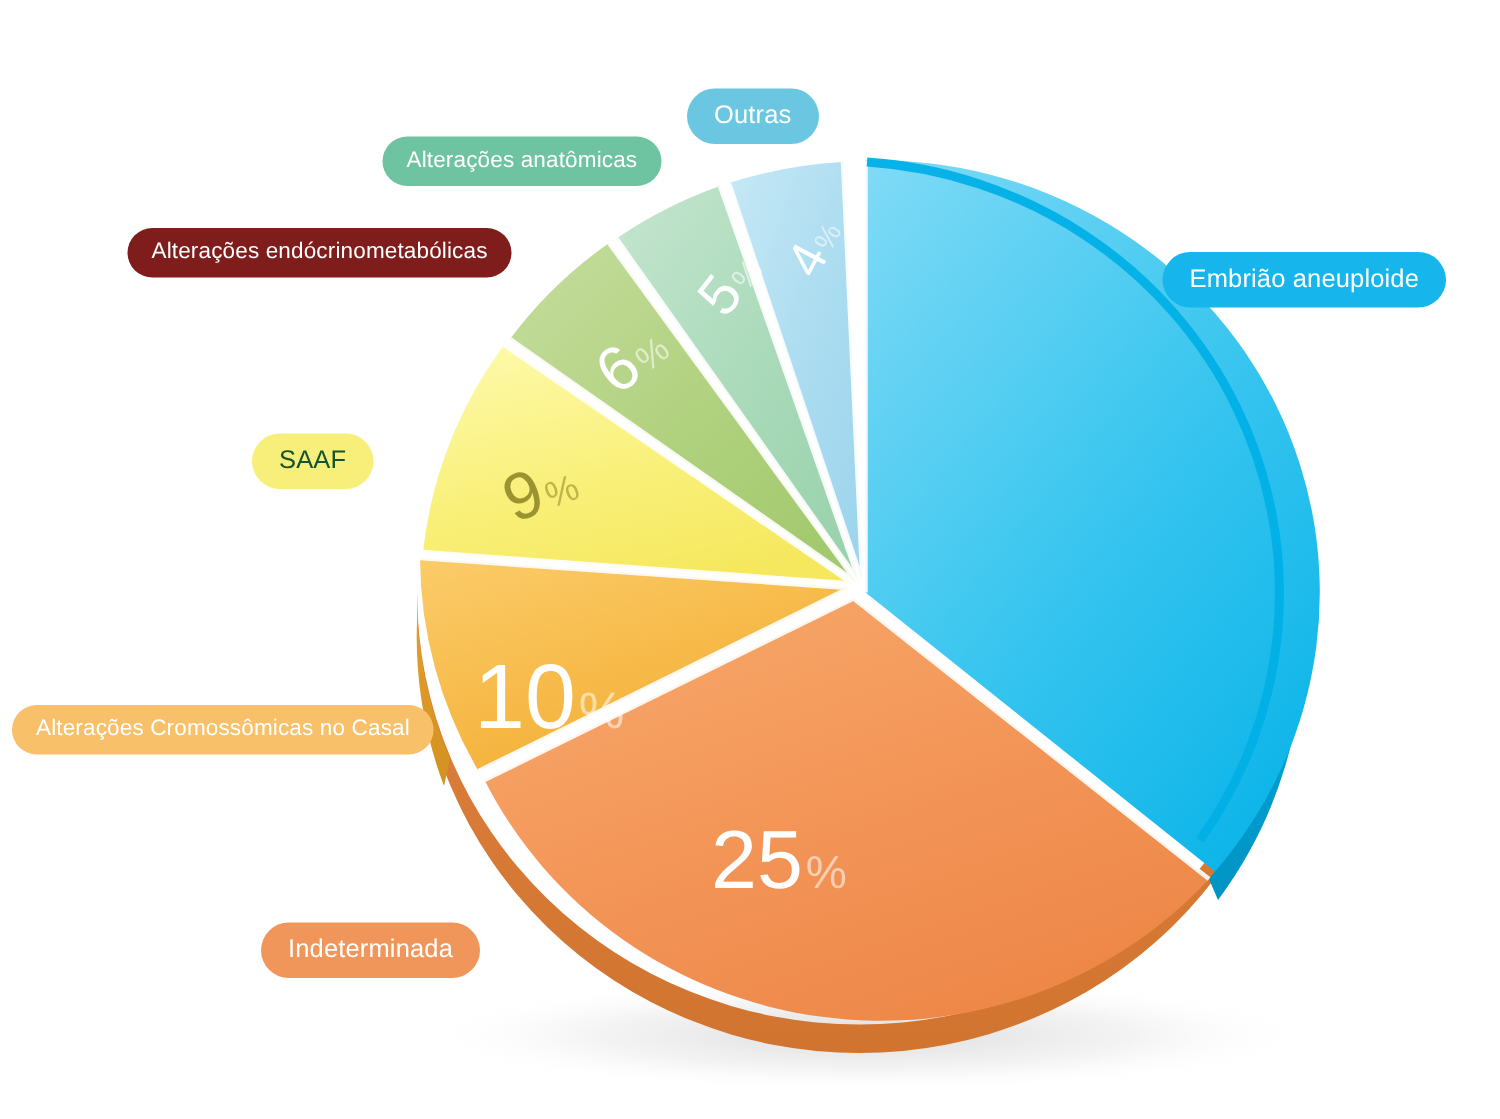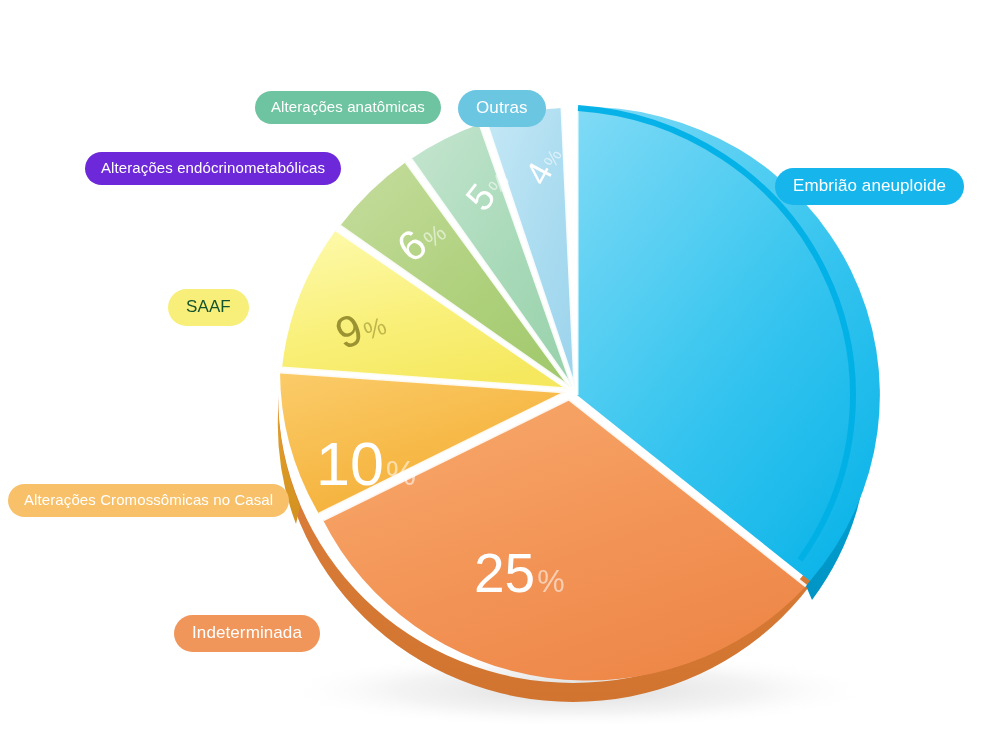--- a/index.html
+++ b/index.html
@@ -47,25 +47,25 @@
     letter-spacing: 0.1px;
     box-sizing: border-box;
   }
   .pill.small {
     font-size: 15px;
     padding: 8px 16px 10px 16px;
   }
   .pill.dark-text { color: #14532d; }
 
   
-  #pill-outras        { left: 458px; top: 59px; margin-top: 31px; }
+  #pill-outras        { left: 458px; top: 59px; }
   #pill-anatomicas    { left: 255px; top: 91px; }
   #pill-endocrino     { left: 85px;  top: 152px; }
   #pill-saaf          { left: 168px; top: 289px; }
-  #pill-cromossomicas { left: 8px;   top: 484px; }
+  #pill-cromossomicas { left: 8px;   top: 470px; }
   #pill-indeterminada { left: 174px; top: 615px; }
   #pill-embriao       { left: 775px; top: 133px; margin-top: 35px; }
 
   
   .val {
     position: absolute;
     white-space: nowrap;
     line-height: 1;
     color: #ffffff;
     transform-origin: 50% 50%;
@@ -222,21 +222,21 @@
     <span class="num">5</span><span class="pct">%</span>
   </div>
   <div class="val" id="val-4">
     <span class="num">4</span><span class="pct">%</span>
   </div>
 
   <div class="pill" id="pill-outras" style="background:#6bc6e2;">Outras</div>
 
   <div class="pill small" id="pill-anatomicas" style="background:#6ec4a0;">Alterações anatômicas</div>
 
-  <div class="pill small" id="pill-endocrino" style="background:#6d28d9;">Alterações endócrinometabólicas</div>
+  <div class="pill small" id="pill-endocrino" style="background:#7f1d1d;">Alterações endócrinometabólicas</div>
 
   <div class="pill dark-text" id="pill-saaf" style="background:#f7ef7a;">SAAF</div>
 
   <div class="pill small" id="pill-cromossomicas" style="background:#f7c069;">Alterações Cromossômicas no Casal</div>
 
   <div class="pill" id="pill-indeterminada" style="background:#f0965b;">Indeterminada</div>
 
   <div class="pill" id="pill-embriao" style="background:#16b6ed;">Embrião aneuploide</div>
 
 </div>

